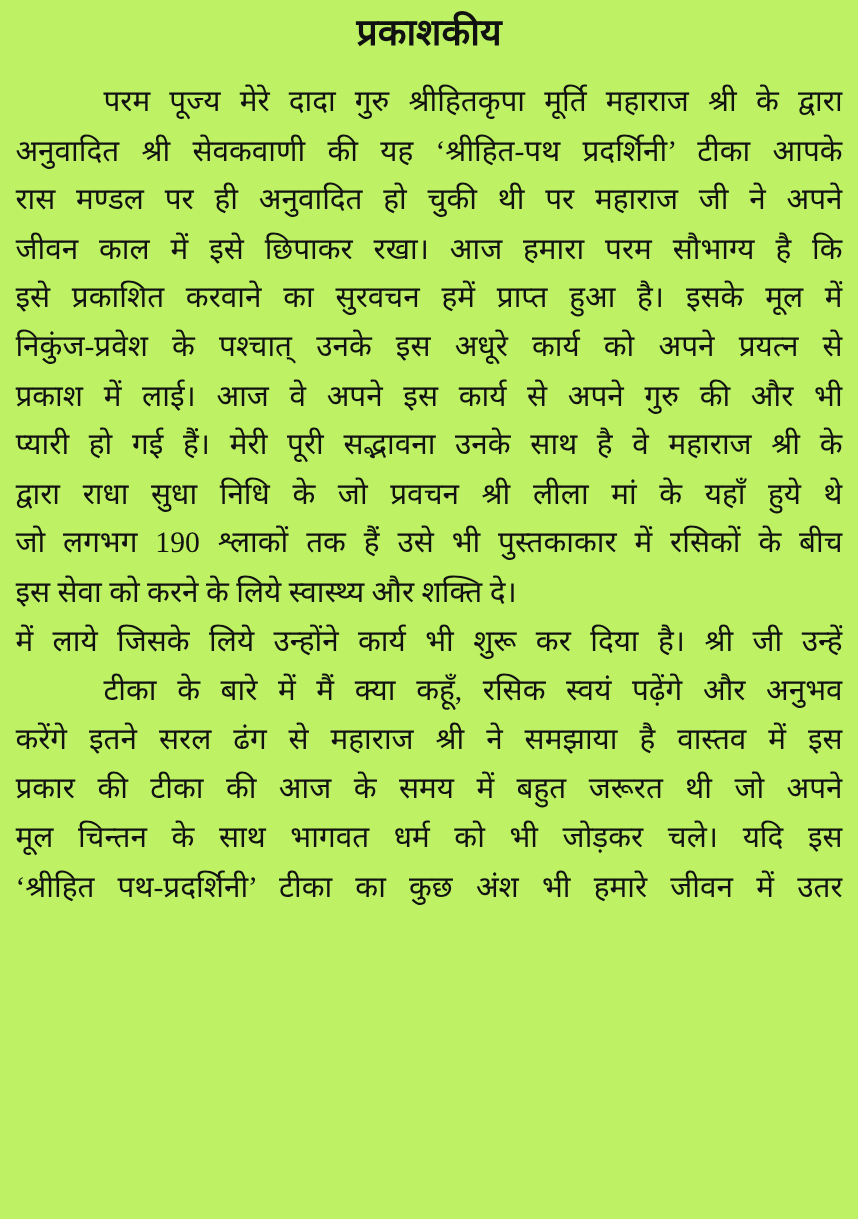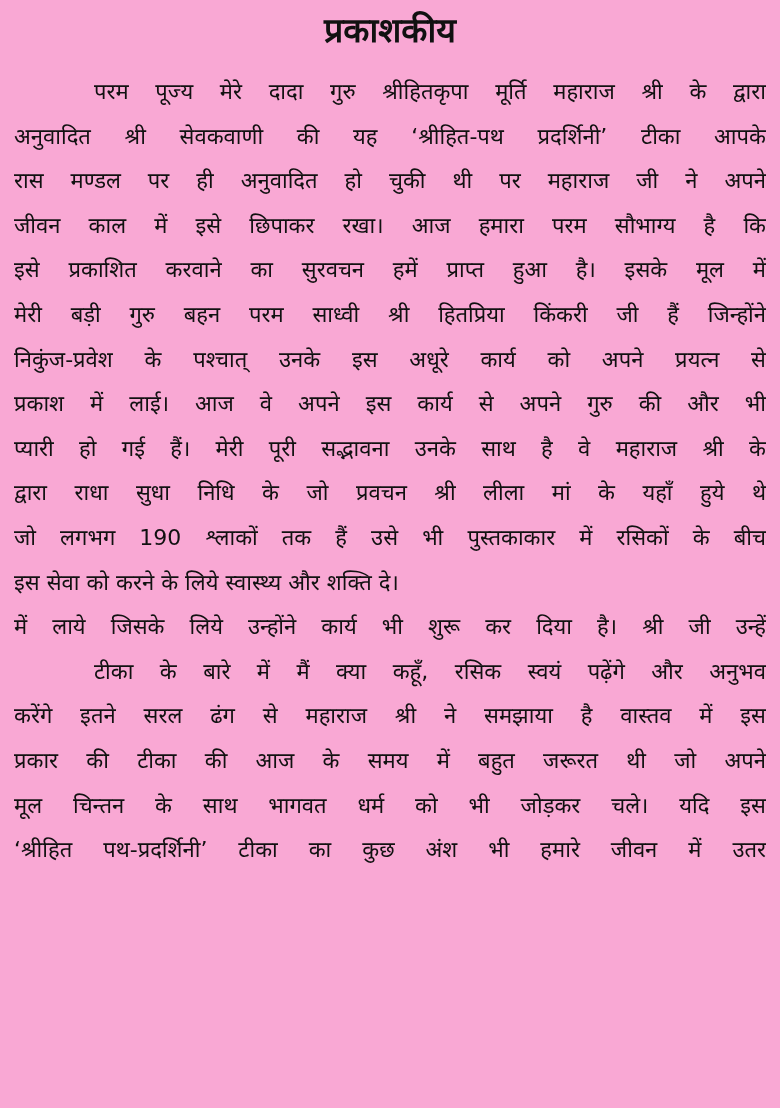--- a/index.html
+++ b/index.html
@@ -14,21 +14,21 @@
       position: relative;
       font-family: "DejaVu Sans", sans-serif;
       color: #111111;
     }
     .page {
       position: absolute;
       left: 0;
       top: 0;
       width: 780px;
       height: 1108px;
-      background: #f9a8d4;
+      background: #bef264;
     }
     .title {
       position: absolute;
       left: 0;
       top: 8px;
       width: 780px;
       text-align: center;
       font-size: 34px;
       font-weight: bold;
       line-height: 44px;
@@ -36,25 +36,26 @@
     }
     .lines {
       position: absolute;
       left: 14px;
       top: 70px;
       width: 752px;
     }
     .line {
       height: 44.6px;
       line-height: 44.6px;
-      font-size: 22px;
+      font-size: 27px;
       white-space: nowrap;
       text-align: justify;
       text-align-last: justify;
       overflow: hidden;
+      font-family: Liberation Serif, serif;
     }
     .line.indent {
       padding-left: 80px;
     }
     .line.last {
       text-align-last: left;
     }
   </style>
 </head>
 <body>
@@ -62,21 +63,20 @@
 <div class="page">
   <div class="title">प्रकाशकीय</div>
 
   <div class="lines">
 
     <div class="line indent">परम पूज्य मेरे दादा गुरु श्रीहितकृपा मूर्ति महाराज श्री के द्वारा</div>
     <div class="line">अनुवादित श्री सेवकवाणी की यह ‘श्रीहित-पथ प्रदर्शिनी’ टीका आपके</div>
     <div class="line">रास मण्डल पर ही अनुवादित हो चुकी थी पर महाराज जी ने अपने</div>
     <div class="line">जीवन काल में इसे छिपाकर रखा। आज हमारा परम सौभाग्य है कि</div>
     <div class="line">इसे प्रकाशित करवाने का सुरवचन हमें प्राप्त हुआ है। इसके मूल में</div>
-    <div class="line">मेरी बड़ी गुरु बहन परम साध्वी श्री हितप्रिया किंकरी जी हैं जिन्होंने</div>
     <div class="line">निकुंज-प्रवेश के पश्चात् उनके इस अधूरे कार्य को अपने प्रयत्न से</div>
     <div class="line">प्रकाश में लाई। आज वे अपने इस कार्य से अपने गुरु की और भी</div>
     <div class="line">प्यारी हो गई हैं। मेरी पूरी सद्भावना उनके साथ है वे महाराज श्री के</div>
     <div class="line">द्वारा राधा सुधा निधि के जो प्रवचन श्री लीला मां के यहाँ  हुये थे</div>
     <div class="line">जो लगभग 190 श्लाकों तक हैं उसे भी पुस्तकाकार में रसिकों के बीच</div>
     <div class="line last">इस सेवा को करने के लिये स्वास्थ्य और शक्ति दे।</div>
     <div class="line">में लाये जिसके लिये उन्होंने कार्य भी शुरू कर दिया है। श्री जी उन्हें</div>
 
     <div class="line indent">टीका के बारे में मैं क्या कहूँ, रसिक स्वयं पढ़ेंगे और अनुभव</div>
     <div class="line">करेंगे इतने सरल ढंग से महाराज श्री ने समझाया है वास्तव में इस</div>

